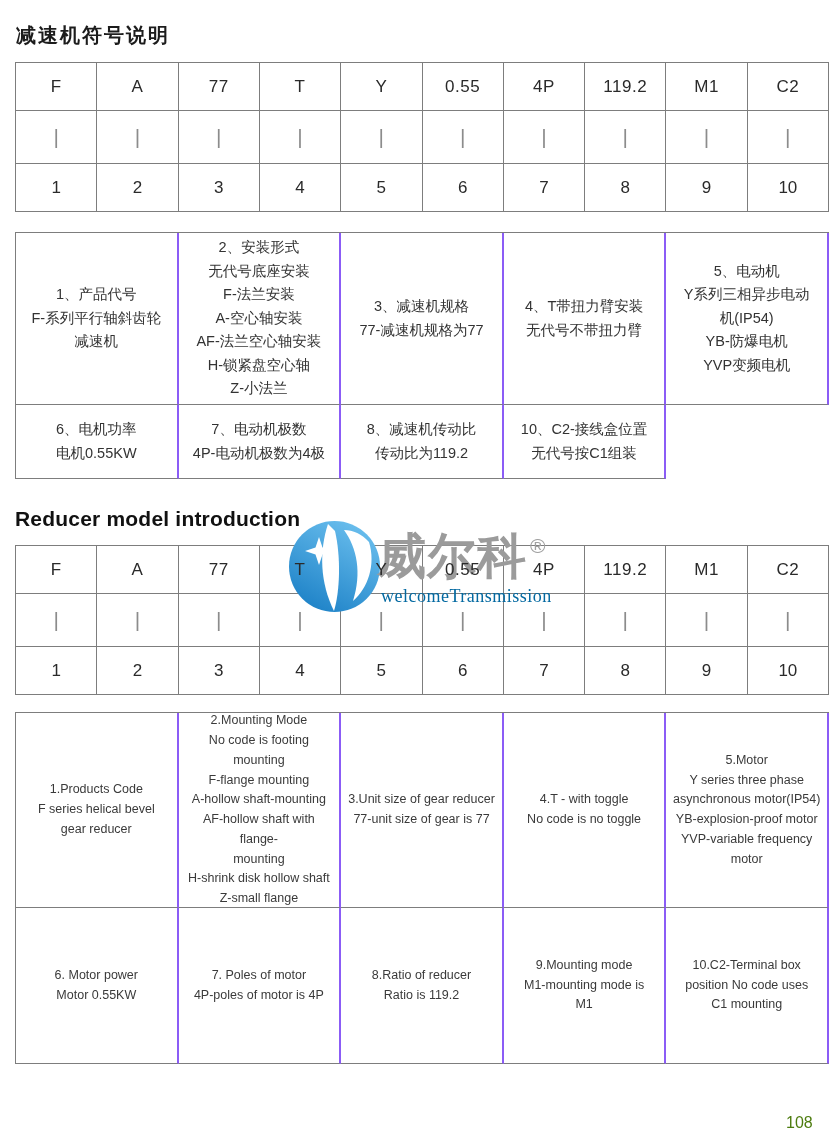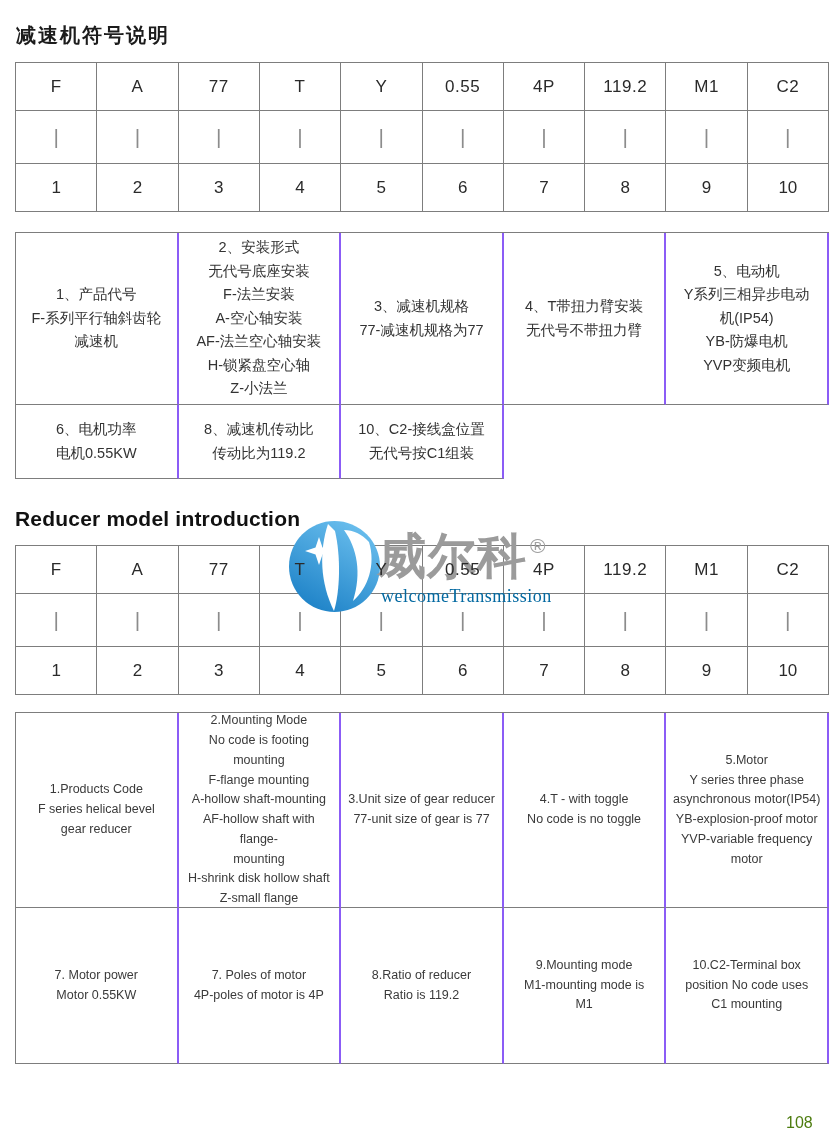--- a/index.html
+++ b/index.html
@@ -176,20 +176,22 @@
 77-减速机规格为77</div>
     <div class="c">4、T带扭力臂安装
 无代号不带扭力臂</div>
     <div class="c">5、电动机
 Y系列三相异步电动
 机(IP54)
 YB-防爆电机
 YVP变频电机</div>
     <div class="c">6、电机功率
 电机0.55KW</div>
+    <div class="c">7、电动机极数
+4P-电动机极数为4极</div>
     <div class="c">8、减速机传动比
 传动比为119.2</div>
     <div class="c">10、C2-接线盒位置
 无代号按C1组装</div>
   </div>
 
   <h2 class="title-en">Reducer model introduction</h2>
 
   <div class="logo">
     <svg class="logo-circle" viewBox="0 0 91 91" xmlns="http://www.w3.org/2000/svg">
@@ -318,21 +320,21 @@
     <div class="c">3.Unit size of gear reducer
 77-unit size of gear is 77</div>
     <div class="c">4.T - with toggle
 No code is no toggle</div>
     <div class="c">5.Motor
 Y series three phase
 asynchronous motor(IP54)
 YB-explosion-proof motor
 YVP-variable frequency
 motor</div>
-    <div class="c">7. Motor power
+    <div class="c">6. Motor power
 Motor 0.55KW</div>
     <div class="c">7. Poles of motor
 4P-poles of motor is 4P</div>
     <div class="c">8.Ratio of reducer
 Ratio is 119.2</div>
     <div class="c">9.Mounting mode
 M1-mounting mode is
 M1</div>
     <div class="c">10.C2-Terminal box
 position No code uses

